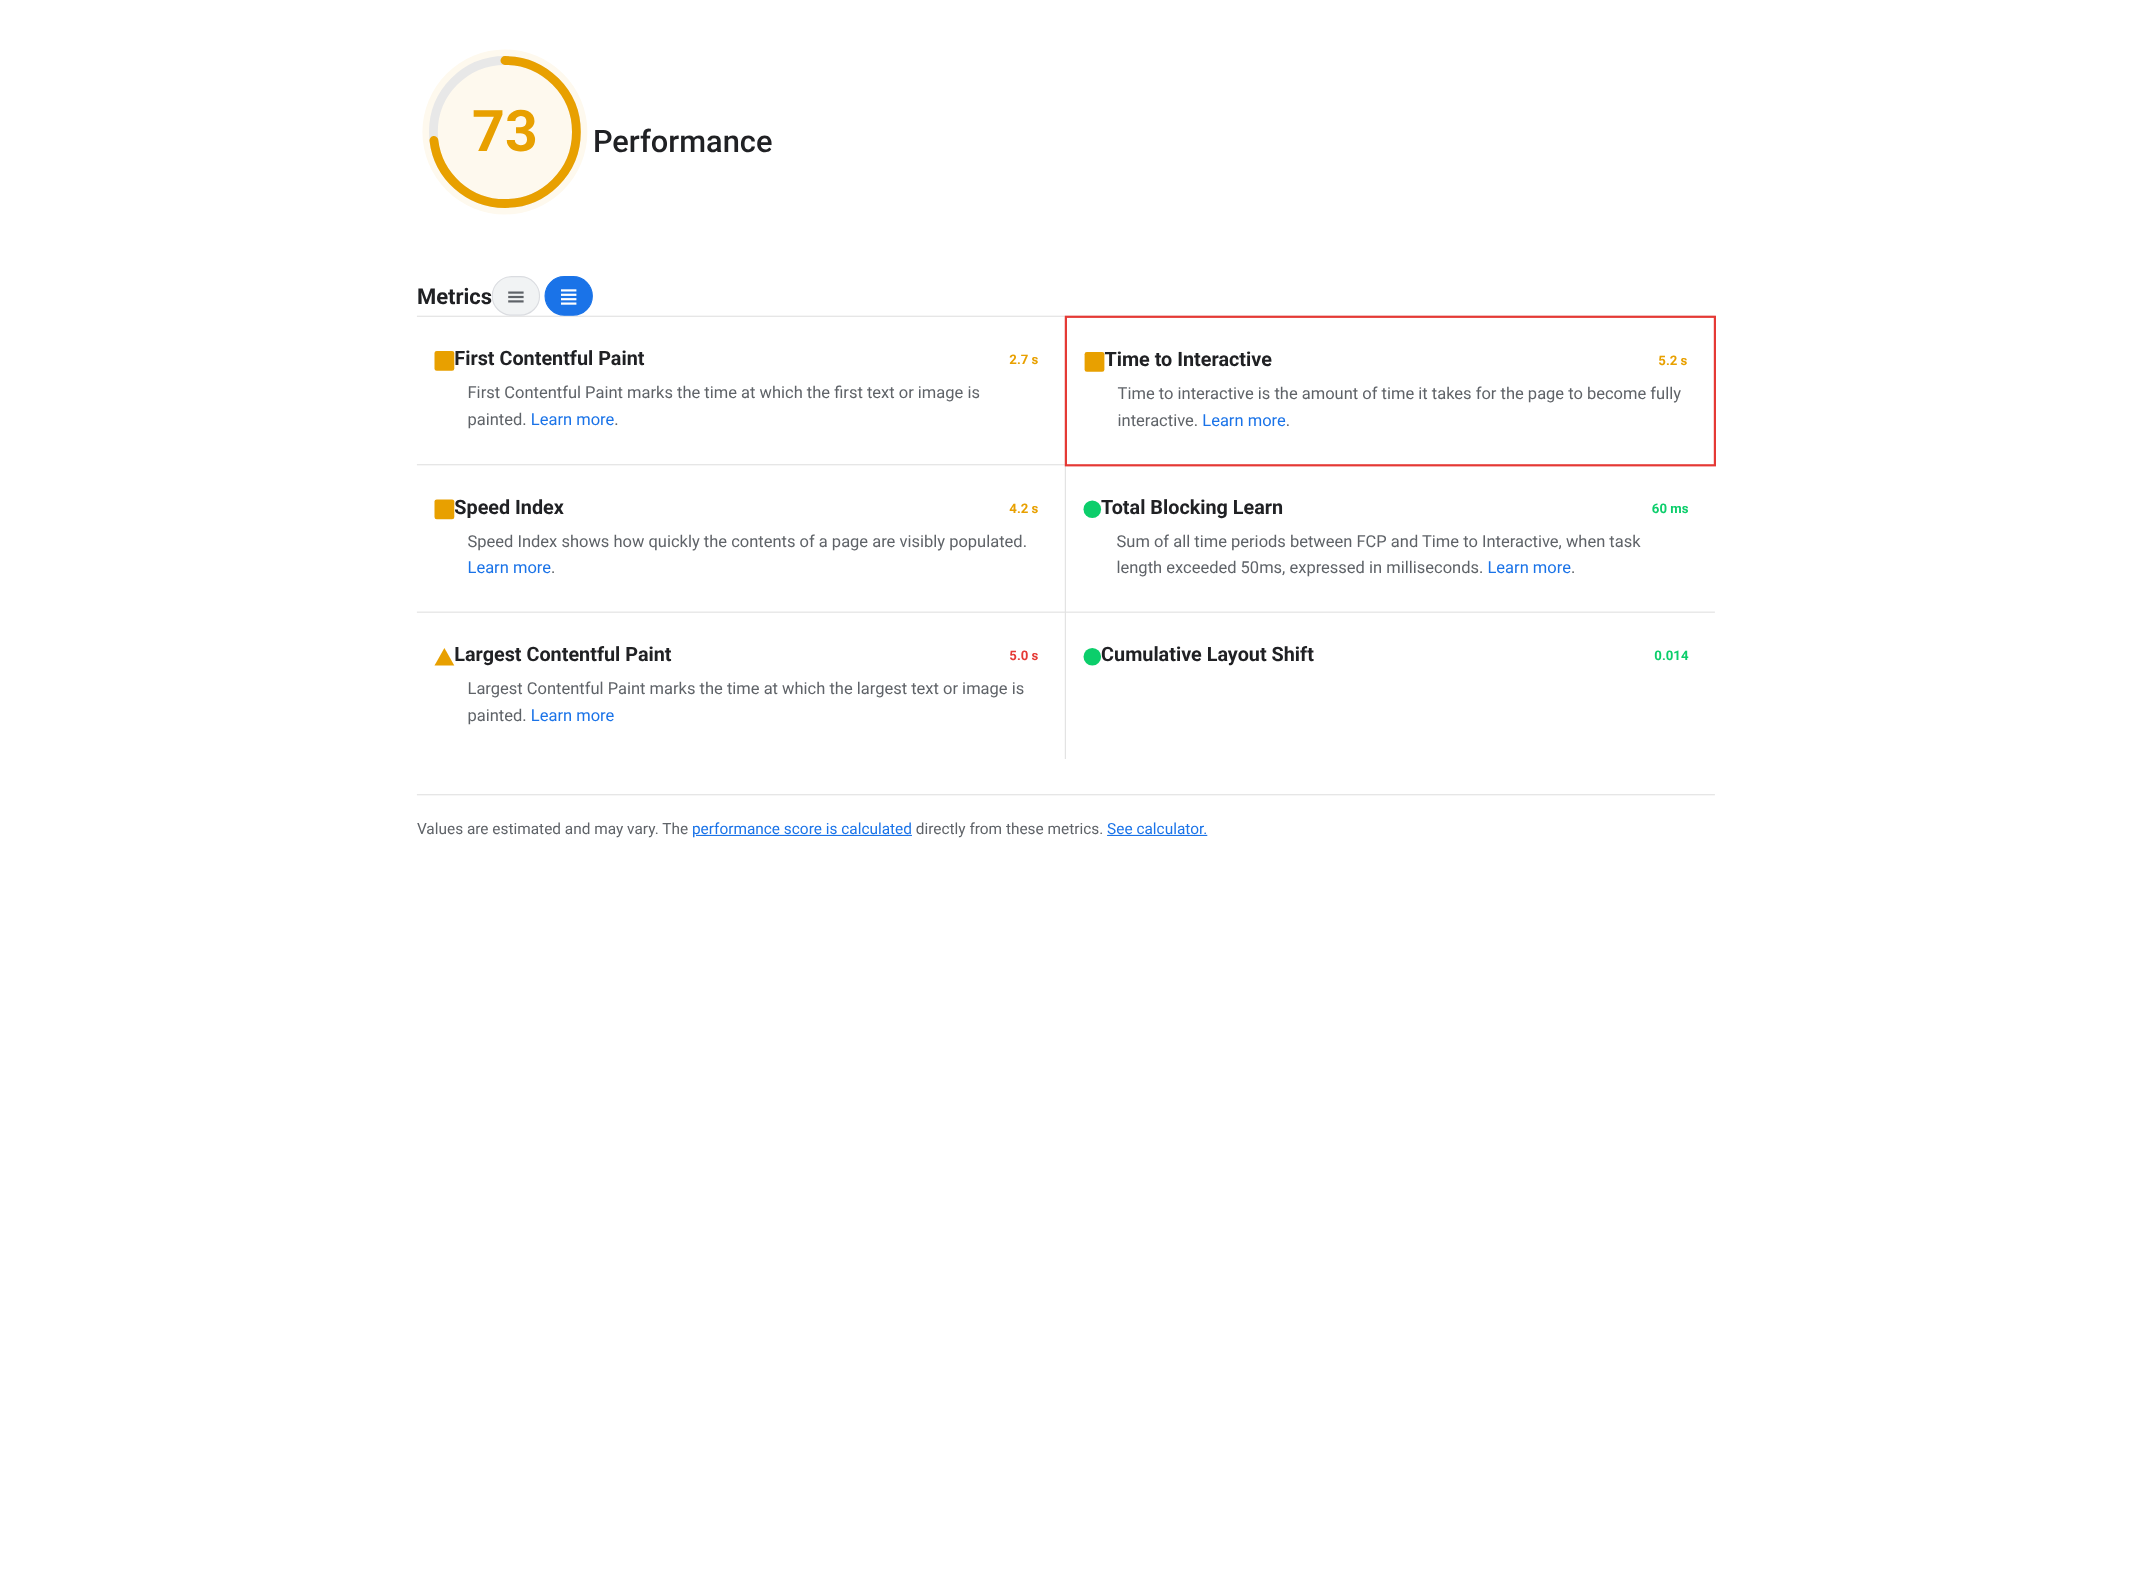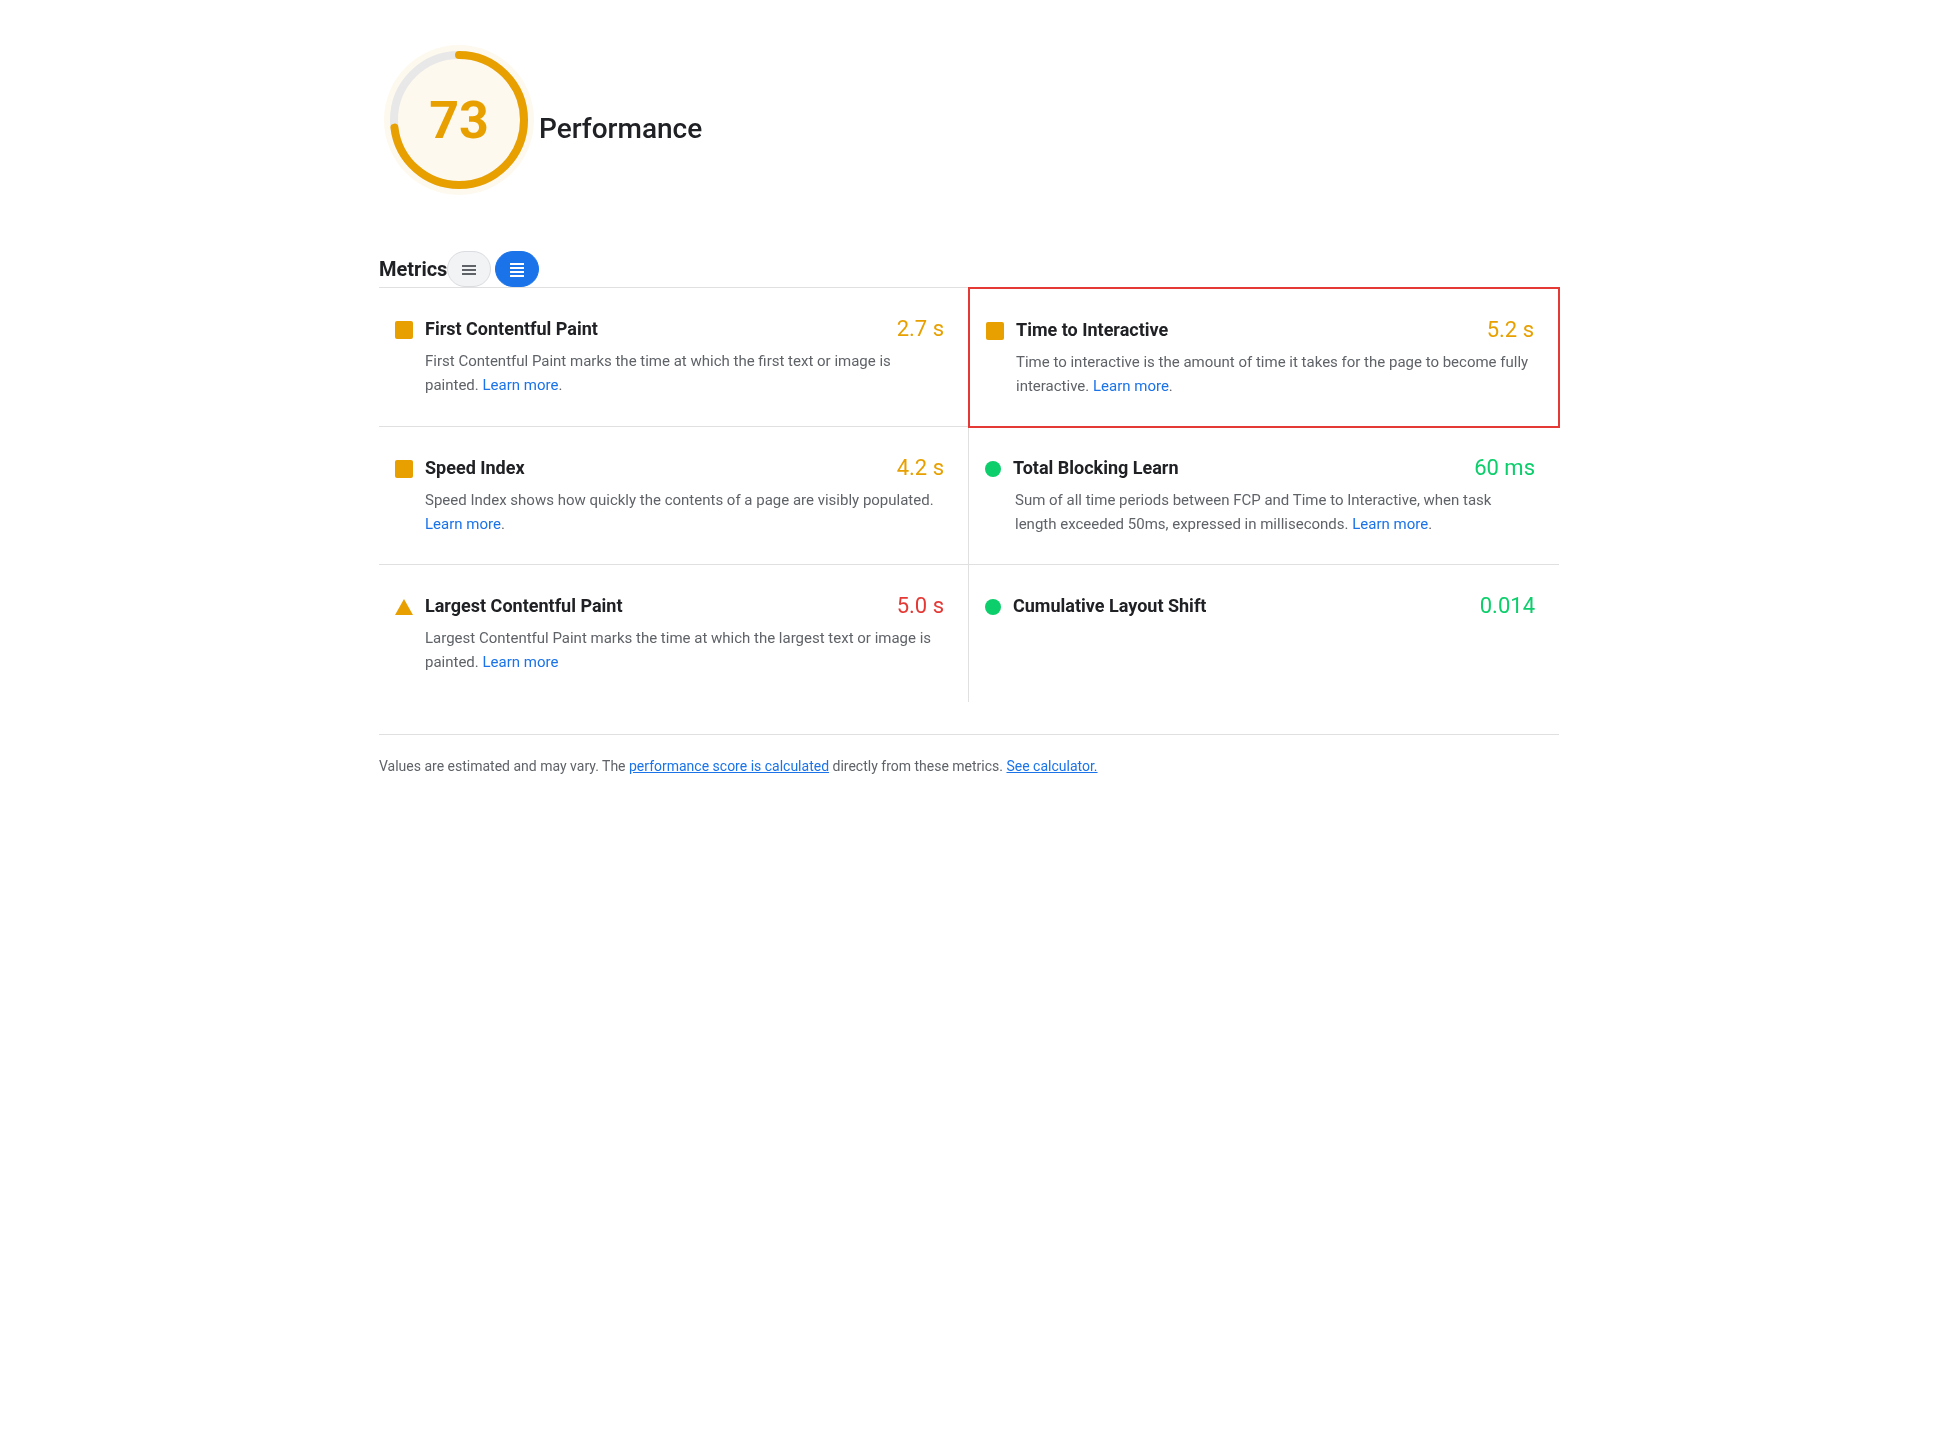--- a/index.html
+++ b/index.html
@@ -141,21 +141,21 @@
     .metric-icon-value {
       display: flex;
       align-items: center;
       justify-content: space-between;
       width: 100%;
     }
 
     .metric-icon-title {
       display: flex;
       align-items: center;
-      gap: 12px;
+      gap: 0;
     }
 
     .metric-icon {
       width: 18px;
       height: 18px;
       flex-shrink: 0;
       margin-top: 2px;
     }
 
     .icon-orange-square {
@@ -180,22 +180,22 @@
       border-bottom: 16px solid #e8a000;
     }
 
     .metric-title {
       font-size: 18px;
       font-weight: 700;
       color: #202124;
     }
 
     .metric-value {
-      font-size: 22px;
-      font-weight: 400;
+      font-size: 12px;
+      font-weight: 700;
       flex-shrink: 0;
       margin-left: 6px;
     }
 
     .metric-value.orange { color: #e8a000; }
     .metric-value.red { color: #e53935; }
     .metric-value.green { color: #0cce6b; }
 
     .metric-description {
       font-size: 15px;

